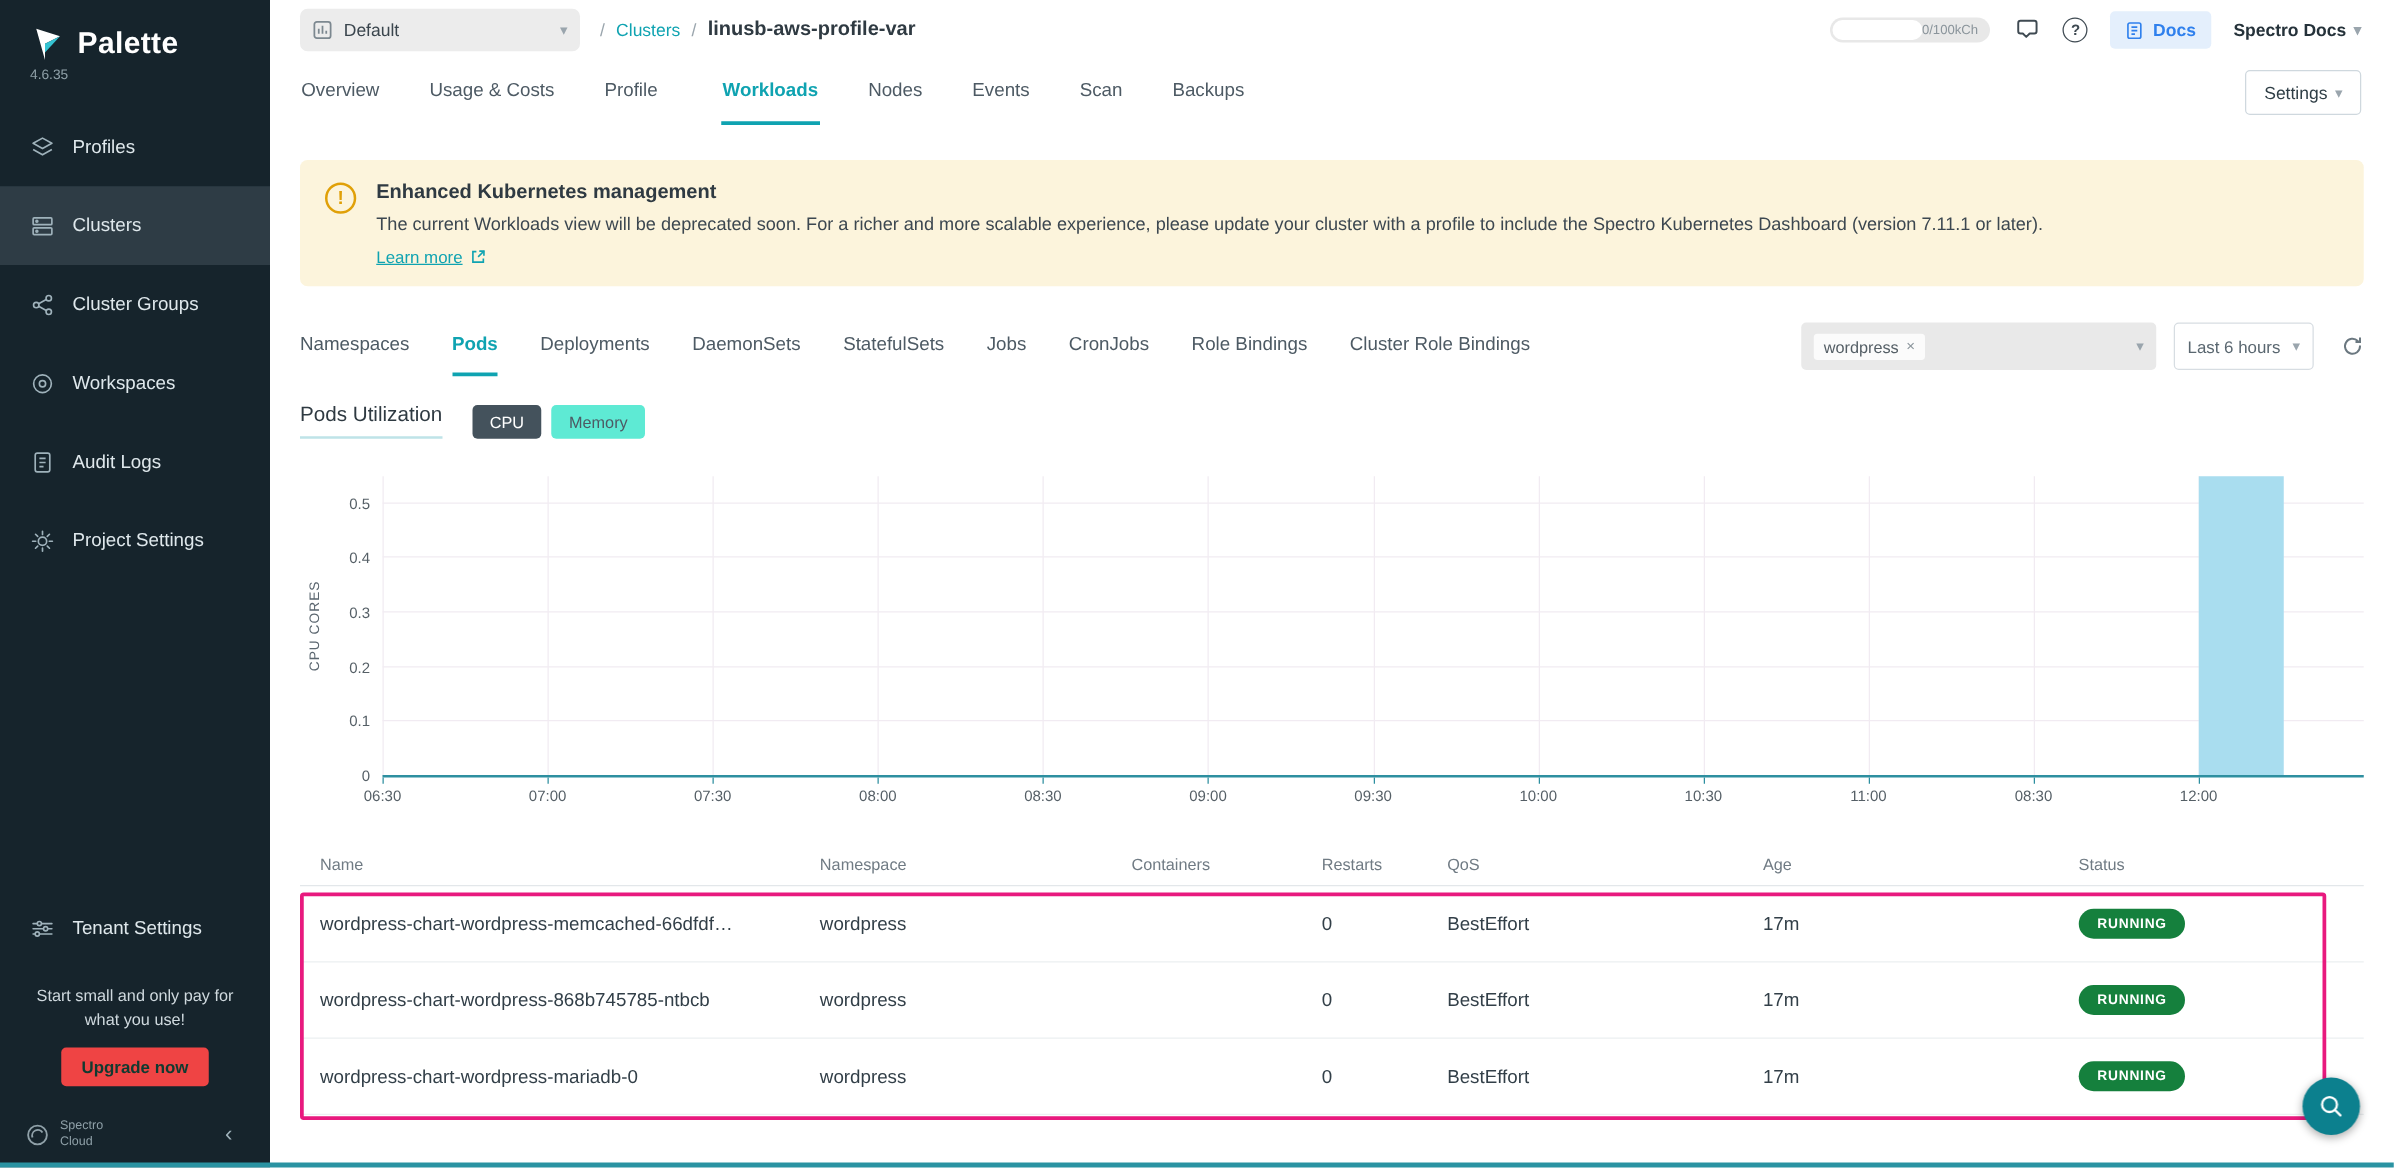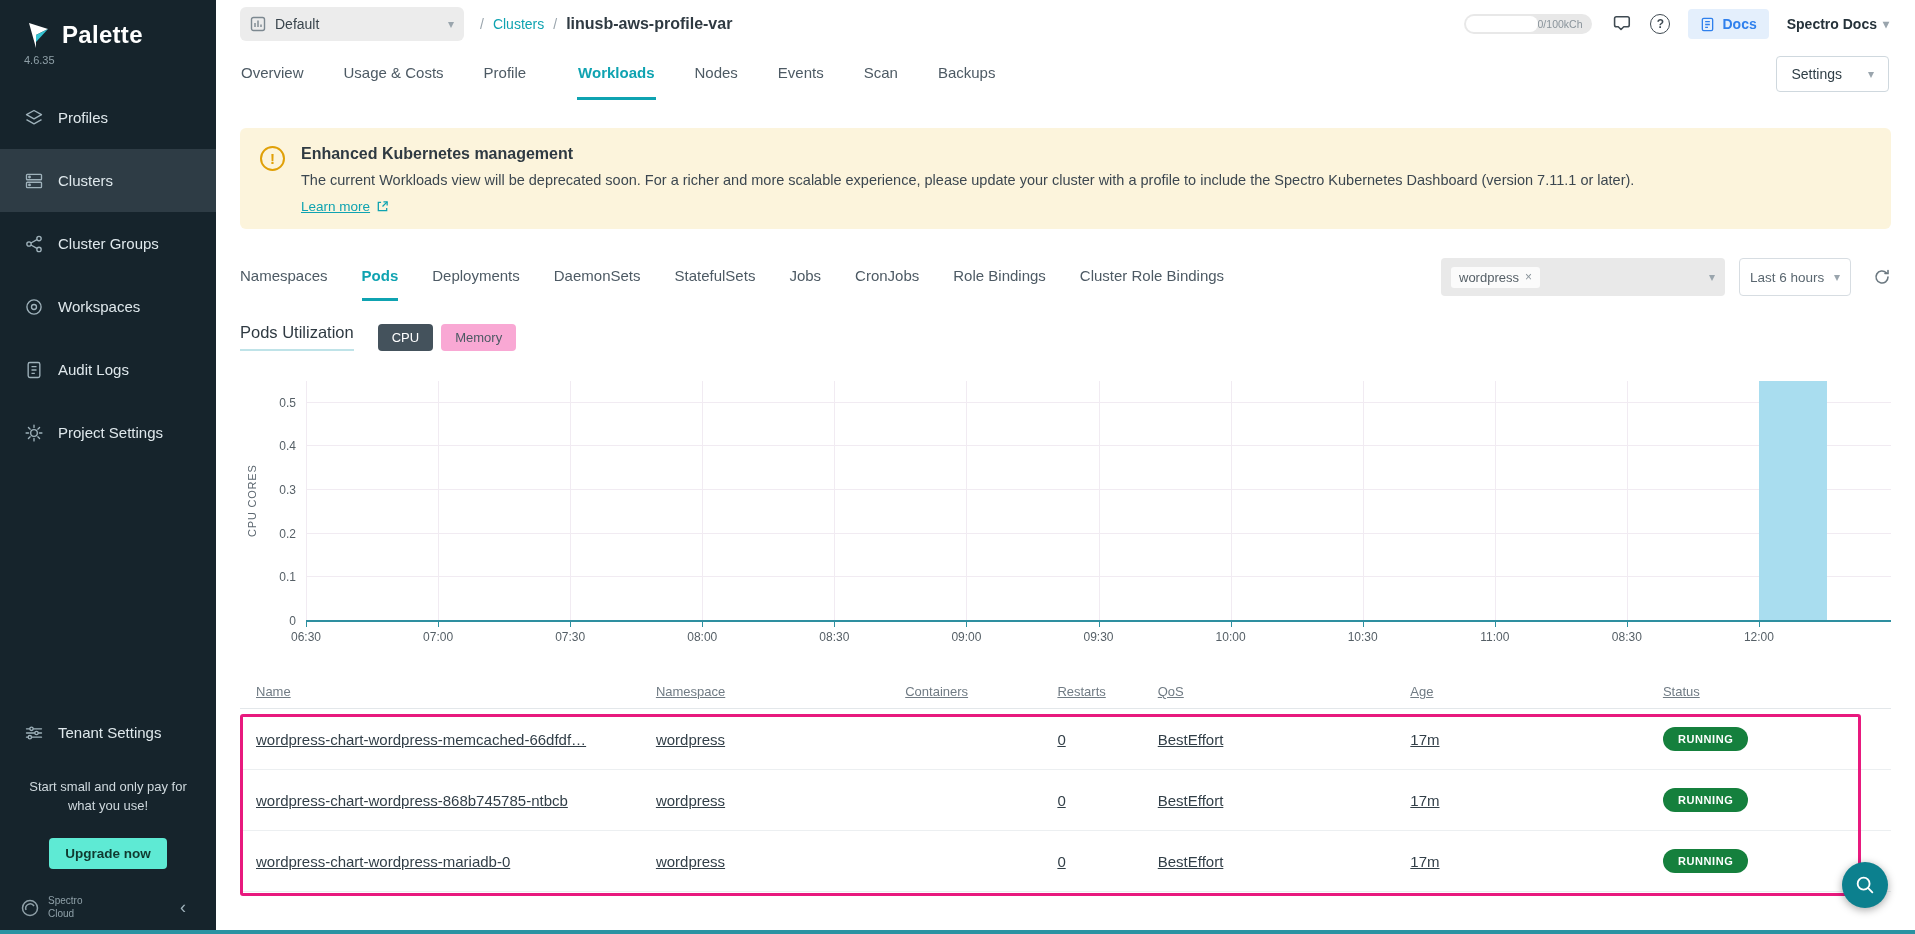--- a/index.html
+++ b/index.html
@@ -14,21 +14,21 @@
   .logo-row { display:flex; align-items:center; gap:10px; padding:20px 22px 2px 22px; }
   .logo-mark { width:30px; height:30px; }
   .logo-text { font-size:24px; font-weight:700; color:#ffffff; letter-spacing:.3px; }
   .version { font-size:11px; color:#8fa0a8; padding:2px 0 20px 24px; }
   .nav { display:flex; flex-direction:column; }
   .nav-item { display:flex; align-items:center; gap:14px; height:63px; padding:0 24px; font-size:15px; color:#dfe8ec; cursor:pointer; }
   .nav-item .nicon { width:20px; height:20px; color:#9fb2bb; flex:0 0 auto; }
   .nav-item.active { background:#2e3c45; }
   .tenant { margin-top:auto; }
   .promo { text-align:center; font-size:13px; color:#cfd9de; line-height:1.45; padding:14px 20px 12px 20px; }
-  .upgrade-btn { display:block; margin:10px auto 16px auto; background:#5eead4; color:#103a30; border:none; border-radius:4px; font-size:13.5px; font-weight:600; padding:8px 16px; cursor:pointer; font-family:inherit; }
+  .upgrade-btn { display:block; margin:0 auto 16px auto; background:#ef4444; color:#103a30; border:none; border-radius:4px; font-size:13.5px; font-weight:600; padding:8px 16px; cursor:pointer; font-family:inherit; }
   .side-footer { display:flex; align-items:center; justify-content:space-between; padding:10px 20px 14px 20px; }
   .brand-wrap { display:flex; align-items:center; gap:8px; }
   .brand-mark { width:20px; height:20px; color:#8fa0a8; }
   .brand-text { font-size:10px; color:#8fa0a8; line-height:1.25; white-space:pre-line; }
   .collapse { color:#9fb2bb; width:16px; height:16px; cursor:pointer; font-size:18px; line-height:14px; }
 
   
   .main { flex:1; display:flex; flex-direction:column; min-width:0; }
 
   .topbar { display:flex; align-items:center; gap:16px; height:48px; padding:0 26px 0 24px; }
@@ -47,21 +47,21 @@
   .top-icon { width:22px; height:22px; color:#3f4a52; cursor:pointer; }
   .circle-q { width:20px; height:20px; border:1.7px solid #3f4a52; border-radius:50%; display:flex; align-items:center; justify-content:center; font-size:12px; font-weight:700; color:#3f4a52; cursor:pointer; }
   .docs-btn { display:flex; align-items:center; gap:7px; background:#e4effc; color:#2f80ed; border:none; border-radius:4px; height:30px; padding:0 12px; font-size:14px; font-weight:600; cursor:pointer; font-family:inherit; }
   .docs-btn .dicon { width:15px; height:15px; }
   .sdocs { display:flex; align-items:center; gap:6px; font-size:14px; font-weight:600; color:#25323a; cursor:pointer; }
   .sdocs .chev { margin-left:0; }
 
   .tabs { display:flex; align-items:stretch; gap:38px; padding:0 26px 0 24px; height:52px; }
   .tab { display:flex; align-items:center; font-size:15px; color:#4d5a64; border-bottom:3px solid transparent; cursor:pointer; padding:0 1px; }
   .tab.active { color:#0fa3b1; font-weight:700; border-bottom-color:#0fa3b1;margin-left:12px; }
-  .settings-btn { margin-left:auto; align-self:center; display:flex; align-items:center; gap:26px; background:#ffffff; border:1px solid #cfd8de; border-radius:4px; height:36px; padding:0 14px; font-size:14px; color:#2f3e46; cursor:pointer; font-family:inherit; }
+  .settings-btn { margin-left:auto; align-self:center; display:flex; align-items:center; gap:6px; background:#ffffff; border:1px solid #cfd8de; border-radius:4px; height:36px; padding:0 14px; font-size:14px; color:#2f3e46; cursor:pointer; font-family:inherit; }
 
   .content { flex:1; padding:0 24px; min-height:0; }
 
   
   .banner { margin-top:28px; background:#fcf4dc; border-radius:6px; display:flex; gap:16px; padding:17px 26px 14px 20px; }
   .warn-ic { width:25px; height:25px; border:2px solid #e0a008; border-radius:50%; color:#e0a008; font-weight:700; font-size:15px; display:flex; align-items:center; justify-content:center; flex:0 0 auto; margin-top:1px; }
   .banner-title { font-size:16px; font-weight:700; color:#2f3a42; margin-bottom:9px; }
   .banner-body { font-size:14.5px; color:#3c4750; margin-bottom:9px; }
   .learn-more { display:inline-flex; align-items:center; gap:6px; font-size:13.5px; color:#0fa3b1; text-decoration:underline; cursor:pointer; }
   .learn-more .exicon { width:13px; height:13px; }
@@ -76,40 +76,40 @@
   .ns-tag .x { color:#8a949b; font-size:12px; cursor:pointer; }
   .time-select { display:flex; align-items:center; justify-content:space-between; width:112px; height:38px; background:#ffffff; border:1px solid #d7dde2; border-radius:4px; padding:0 10px; font-size:13.5px; color:#5a6770; cursor:pointer; }
   .refresh { width:18px; height:18px; color:#6b7880; cursor:pointer; margin-left:8px; }
 
   
   .util-row { display:flex; align-items:center; gap:24px; margin-top:22px; }
   .util-title { font-size:16.5px; color:#2f3a42; border-bottom:2px solid #bfe3e8; padding-bottom:7px; }
   .toggle { display:flex; gap:8px; }
   .tg { border:none; border-radius:4px; padding:6px 14px; font-size:13px; cursor:pointer; font-family:inherit; }
   .tg.active { background:#44525c; color:#ffffff; }
-  .tg.inactive { background:#f9a8d4; color:#4d5a64; }
+  .tg.inactive { background:#5eead4; color:#4d5a64; }
 
   
   .chart { display:flex; margin-top:30px; height:266px; }
   .ylabel { width:24px; margin-bottom:26px; display:flex; align-items:center; justify-content:center; writing-mode:vertical-rl; transform:rotate(180deg); font-size:11px; letter-spacing:.8px; color:#5c6770; }
   .yticks { width:42px; position:relative; margin-bottom:26px; }
   .ytick { position:absolute; right:10px; transform:translateY(50%); font-size:12px; color:#555f66; }
   .plotwrap { flex:1; position:relative; }
   .plot { position:absolute; left:0; right:0; top:0; bottom:26px; }
   .plot::after { content:""; position:absolute; left:0; right:0; bottom:-1px; height:2px; background:#2e8fa0; z-index:3; }
   .hgrid { position:absolute; left:0; right:0; height:1px; background:#f1ebf2; }
   .vgrid { position:absolute; top:0; bottom:0; width:1px; background:#f1ebf2; }
   .bar { position:absolute; bottom:0; width:4.3%; background:#a9ddef; z-index:2; }
   .xticks { position:absolute; left:0; right:0; bottom:0; height:26px; }
   .xtick { position:absolute; top:9px; transform:translateX(-50%); font-size:12px; color:#555f66; }
   .tickmark { position:absolute; top:1px; width:1px; height:5px; background:#2e8fa0; }
 
   
   .tbl { position:relative; margin-top:28px; }
-  .trow { display:grid; grid-template-columns:24.7% 15.4% 9.4% 6.2% 15.6% 15.6% 1fr; align-items:center; padding:0 16px;text-decoration:underline; }
+  .trow { display:grid; grid-template-columns:24.7% 15.4% 9.4% 6.2% 15.6% 15.6% 1fr; align-items:center; padding:0 16px; }
   .thead { height:34px; font-size:13px; color:#707b84; border-bottom:1px solid #e3e7ea; }
   .tdata { height:61px; font-size:15px; color:#323f48; border-bottom:1px solid #eceff1; cursor:pointer; }
   .cname { overflow:hidden; white-space:nowrap; text-overflow:ellipsis; padding-right:18px; }
   .gsq { width:9px; height:9px; background:#21a35a; border-radius:1px; }
   .status-pill { display:inline-block; background:#15803d; color:#ffffff; font-size:11px; font-weight:700; letter-spacing:.6px; padding:6px 15px; border-radius:14px; }
   .hl-box { position:absolute; left:0; right:30px; top:39px; bottom:-4px; border:3px solid #e8197e; border-radius:3px; pointer-events:none; z-index:5; }
 
   
   .fab { position:fixed; right:27px; bottom:26px; width:46px; height:46px; border-radius:50%; background:#0c808e; border:none; display:flex; align-items:center; justify-content:center; cursor:pointer; box-shadow:0 2px 8px rgba(0,0,0,.35); z-index:20; }
   .fab svg { width:22px; height:22px; color:#ffffff; }

